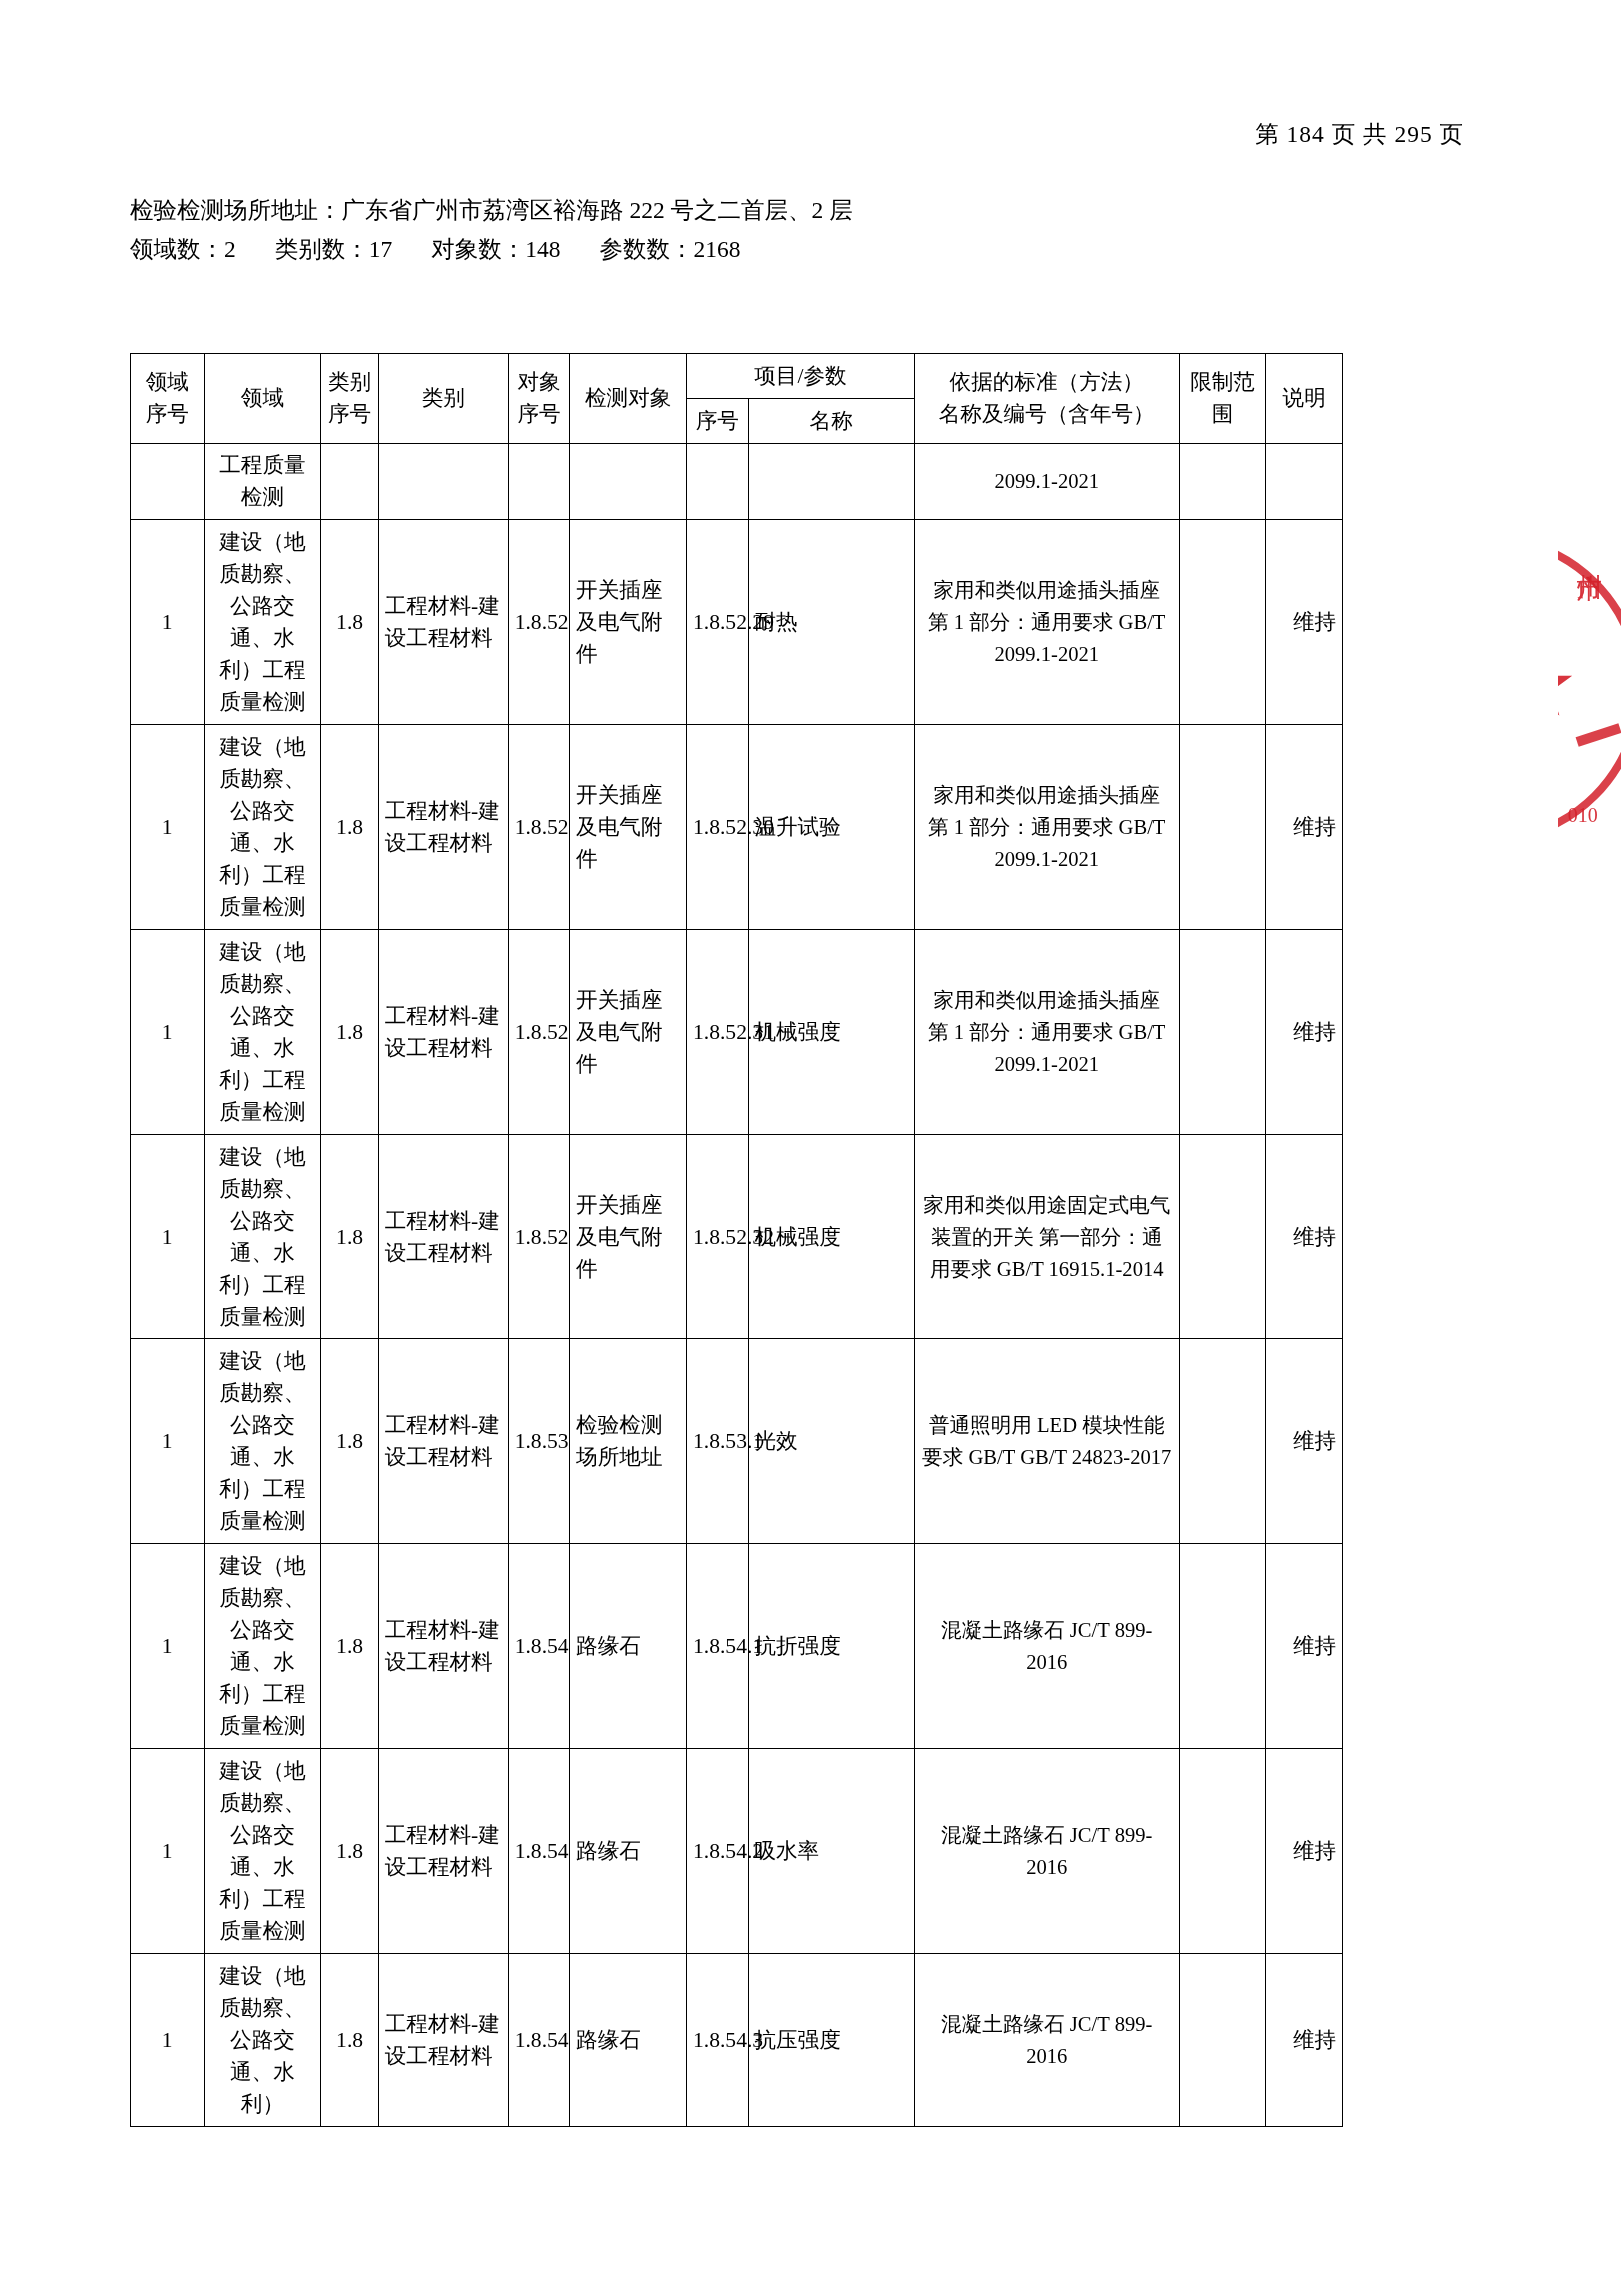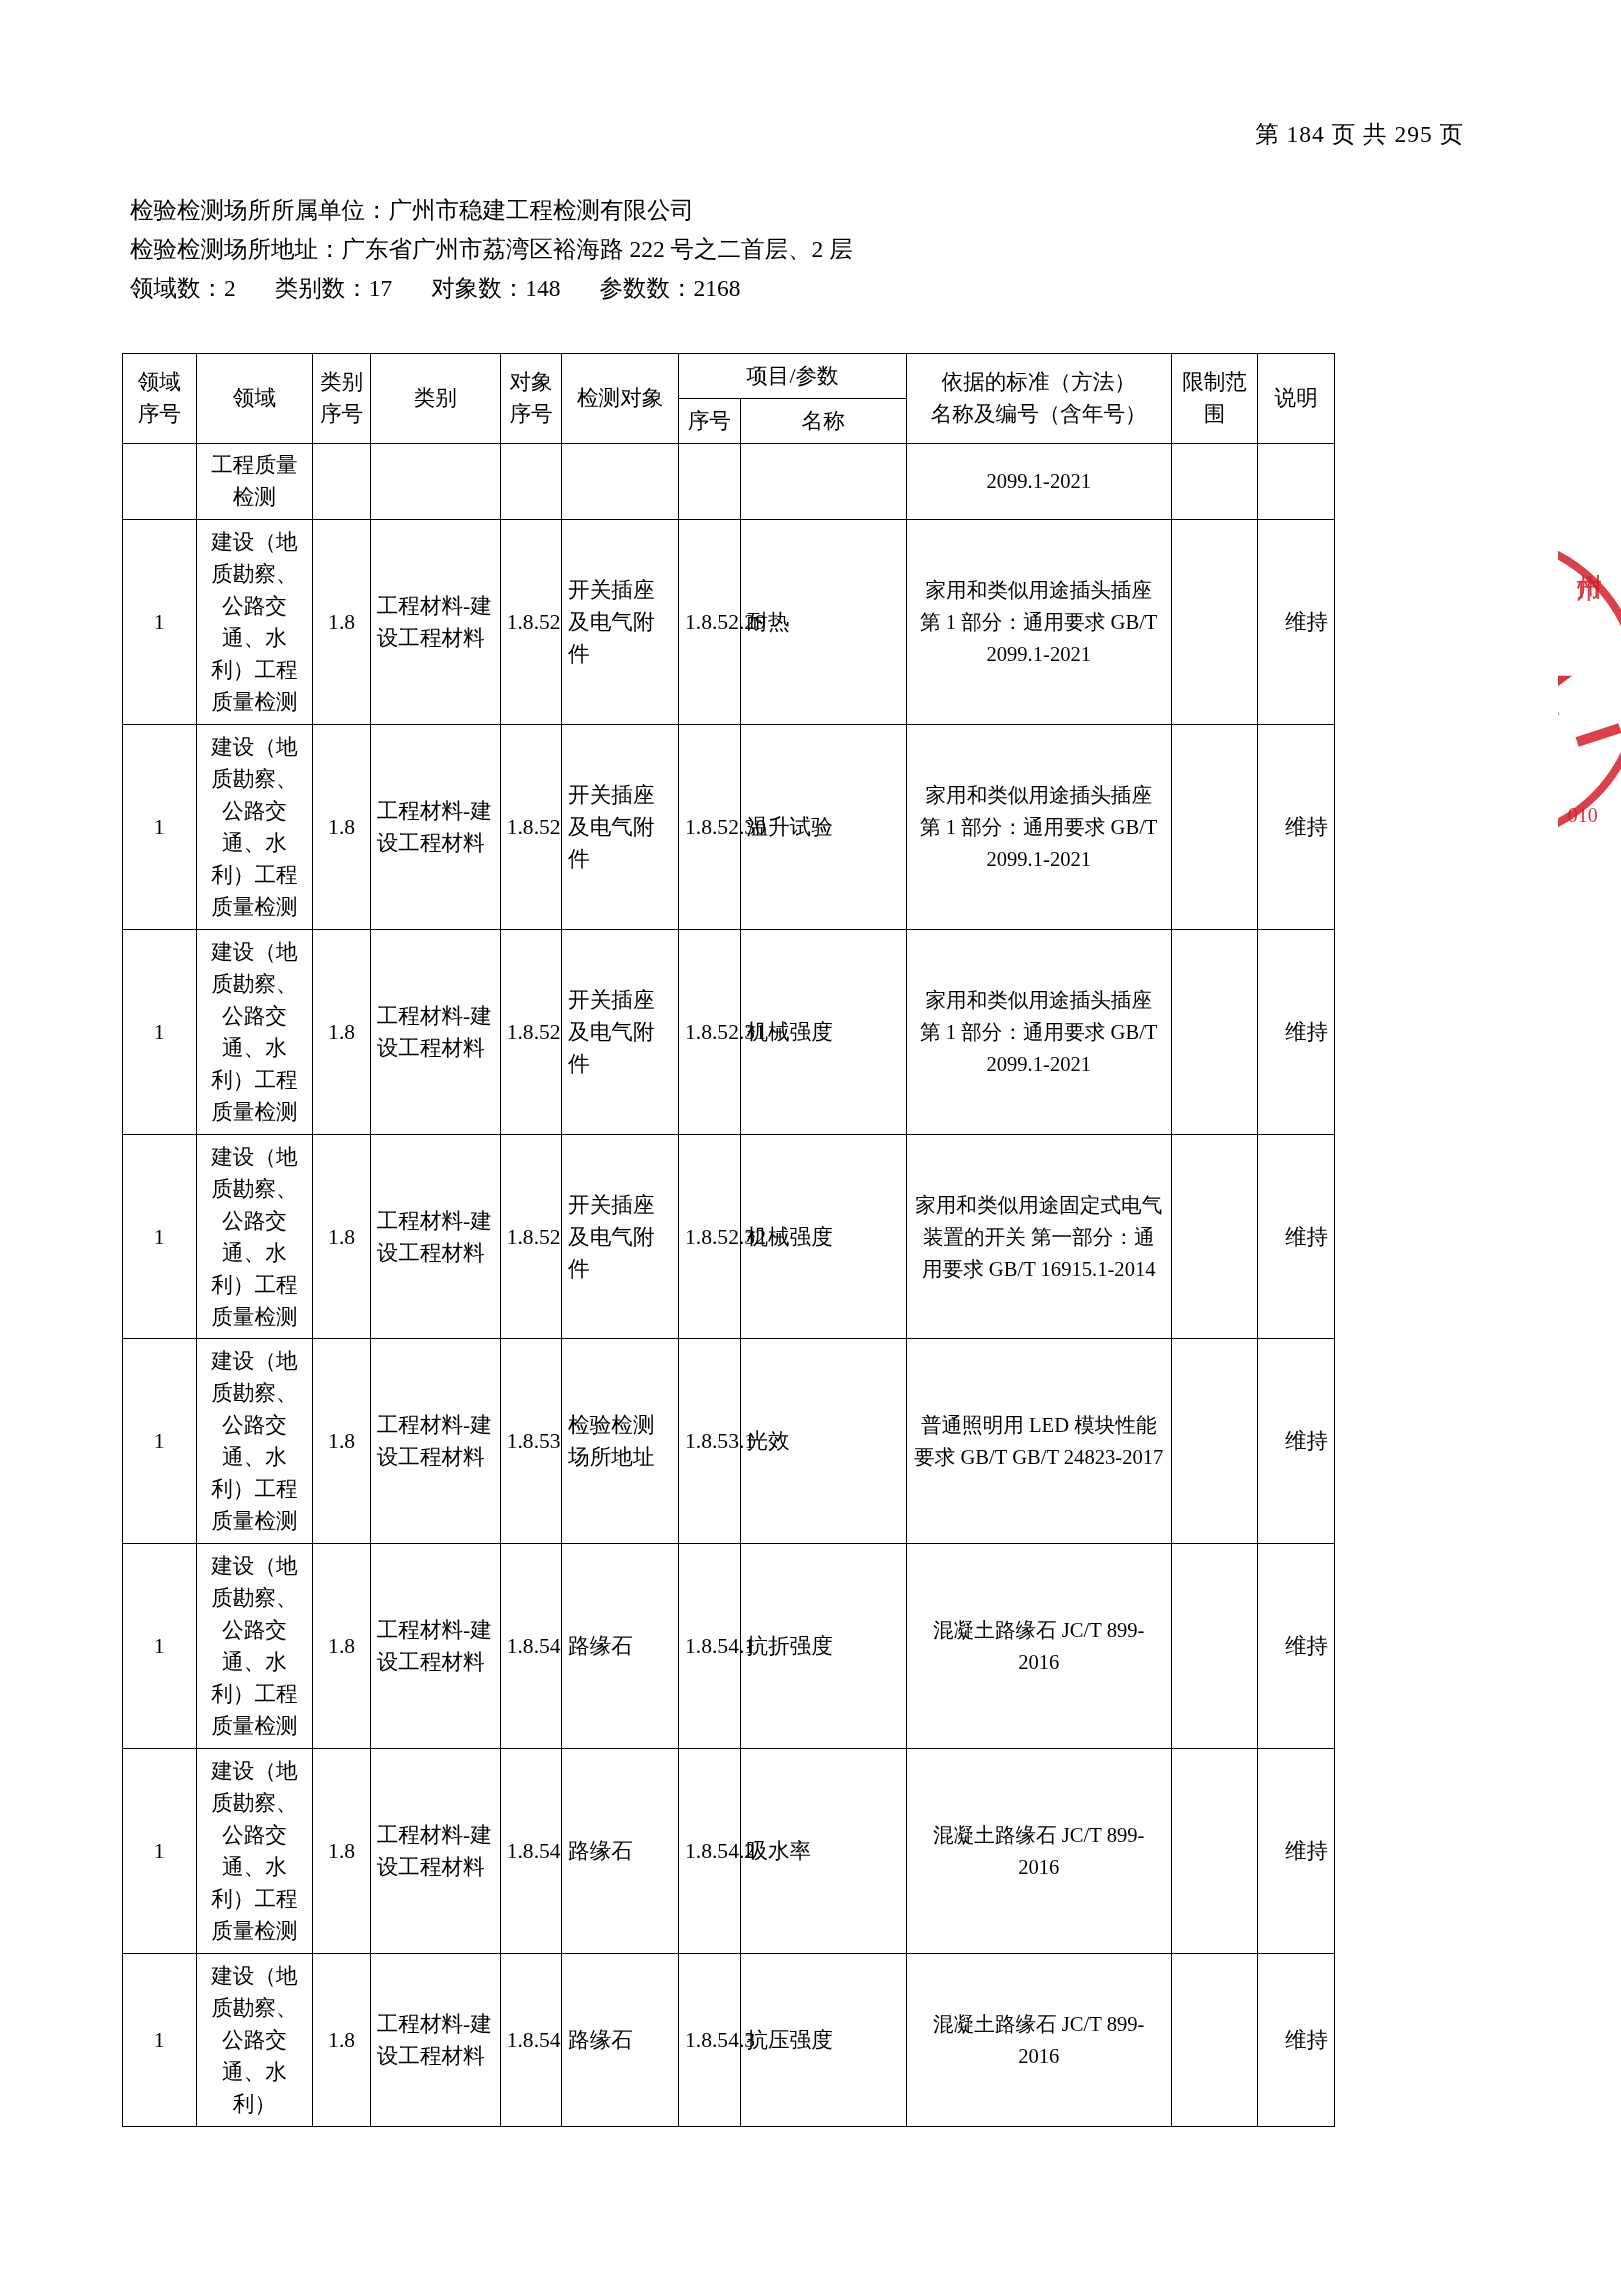--- a/index.html
+++ b/index.html
@@ -43,21 +43,21 @@
   .meta .counts span {
     display: inline-block;
   }
   .counts .c1 { margin-right: 39px; }
   .counts .c2 { margin-right: 39px; }
   .counts .c3 { margin-right: 39px; }
 
   table.main {
     position: absolute;
     top: 353px;
-    left: 122px;
+    left: 130px;
     width: 1213px;
     border-collapse: collapse;
     table-layout: fixed;
     font-size: 21.6px;
   }
   table.main th, table.main td {
     border: 1.5px solid #000;
     padding: 5.9px 5.9px;
     vertical-align: middle;
     line-height: 32px;
@@ -156,23 +156,20 @@
   }
 </style>
 </head>
 <body>
 
 <div class="page">
 
   <div class="page-header">第 184 页 共 295 页</div>
 
   <div class="meta">
-    <div>
-      <span>检验检测场所所属单位：</span><span>广州市稳建工程检测有限公司</span>
-    </div>
     <div>
       <span>检验检测场所地址：</span><span>广东省广州市荔湾区裕海路 222 号之二首层、2 层</span>
     </div>
     <div class="counts">
       <span class="c1">领域数：2</span><span class="c2">类别数：17</span><span class="c3">对象数：148</span><span class="c4">参数数：2168</span>
     </div>
   </div>
 
   <table class="main">
     <colgroup>

